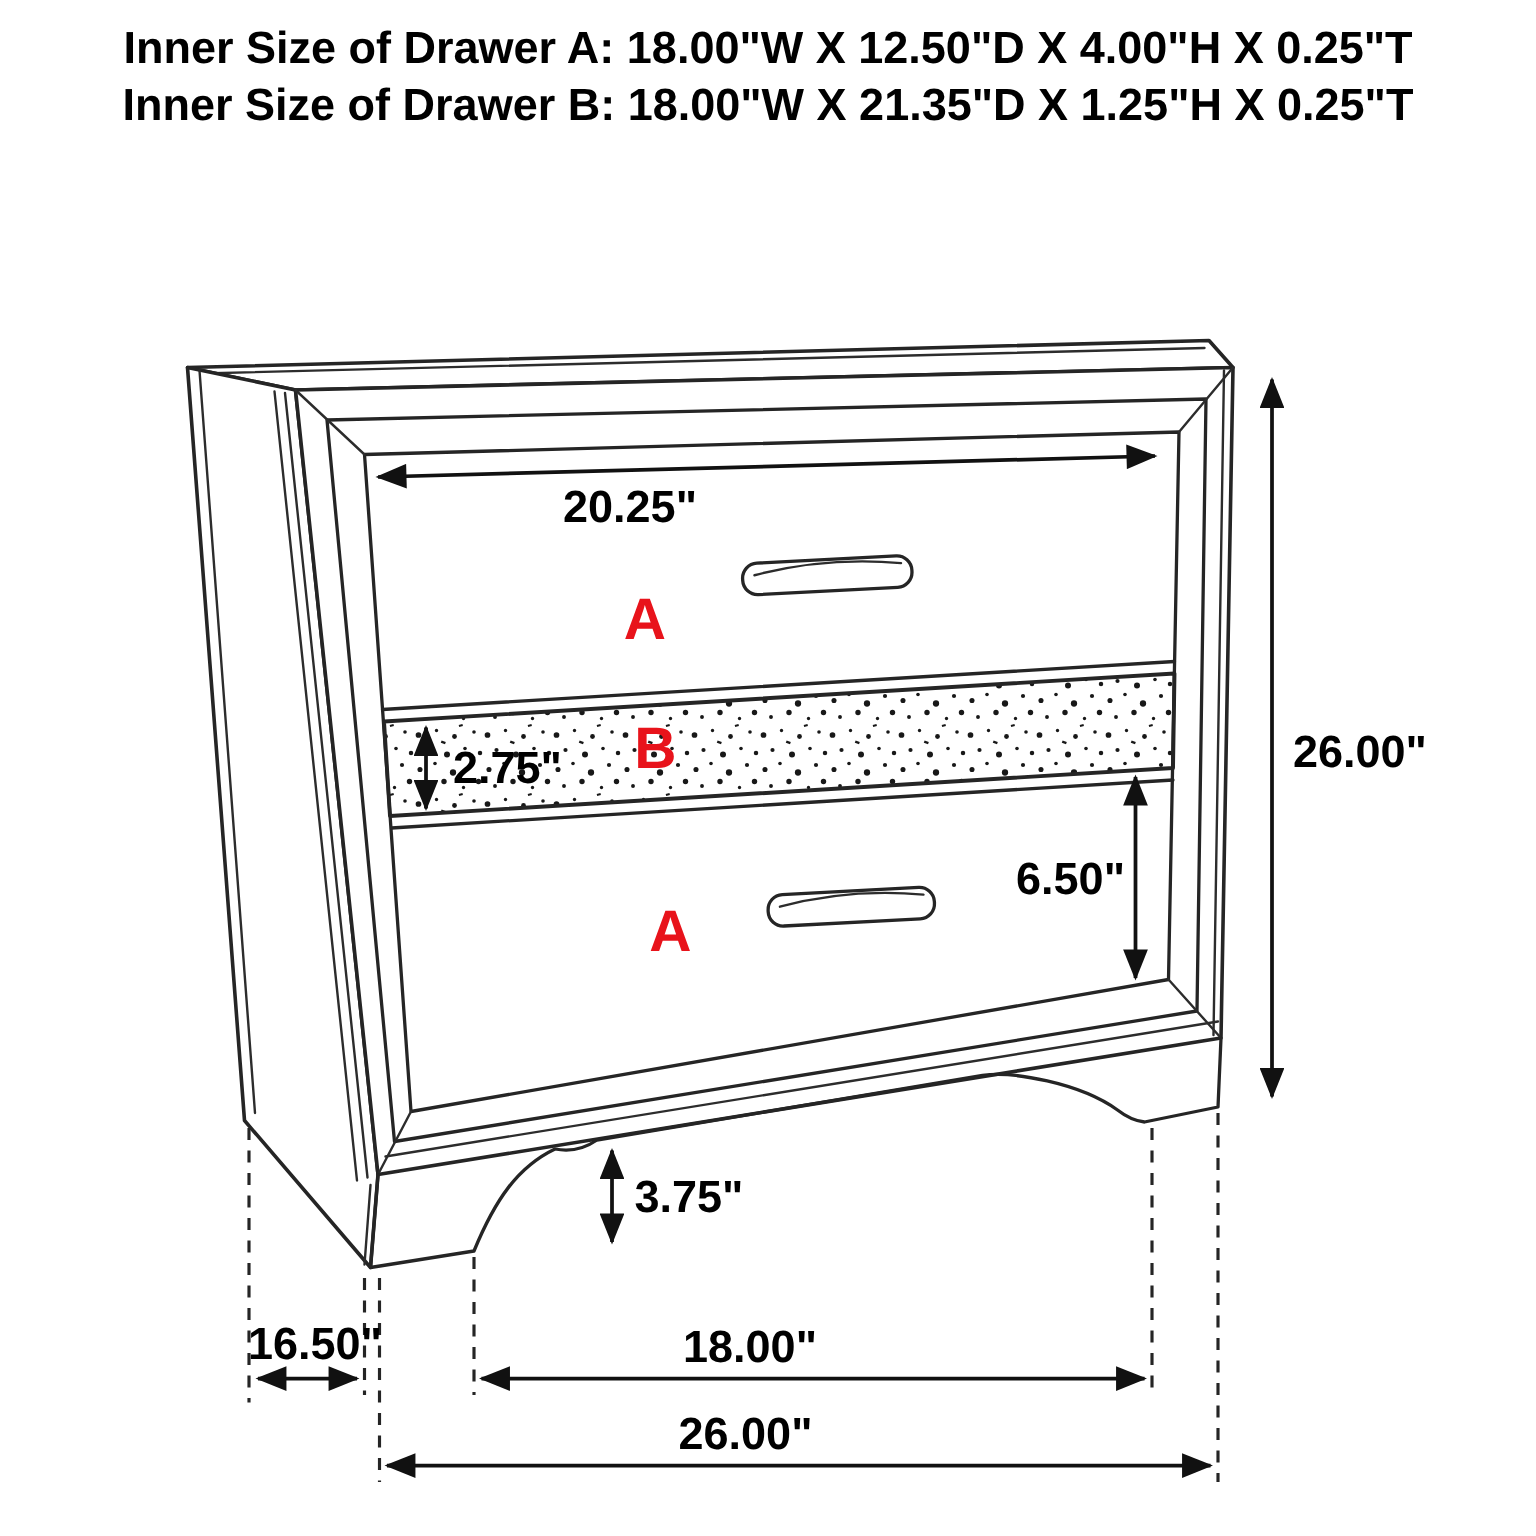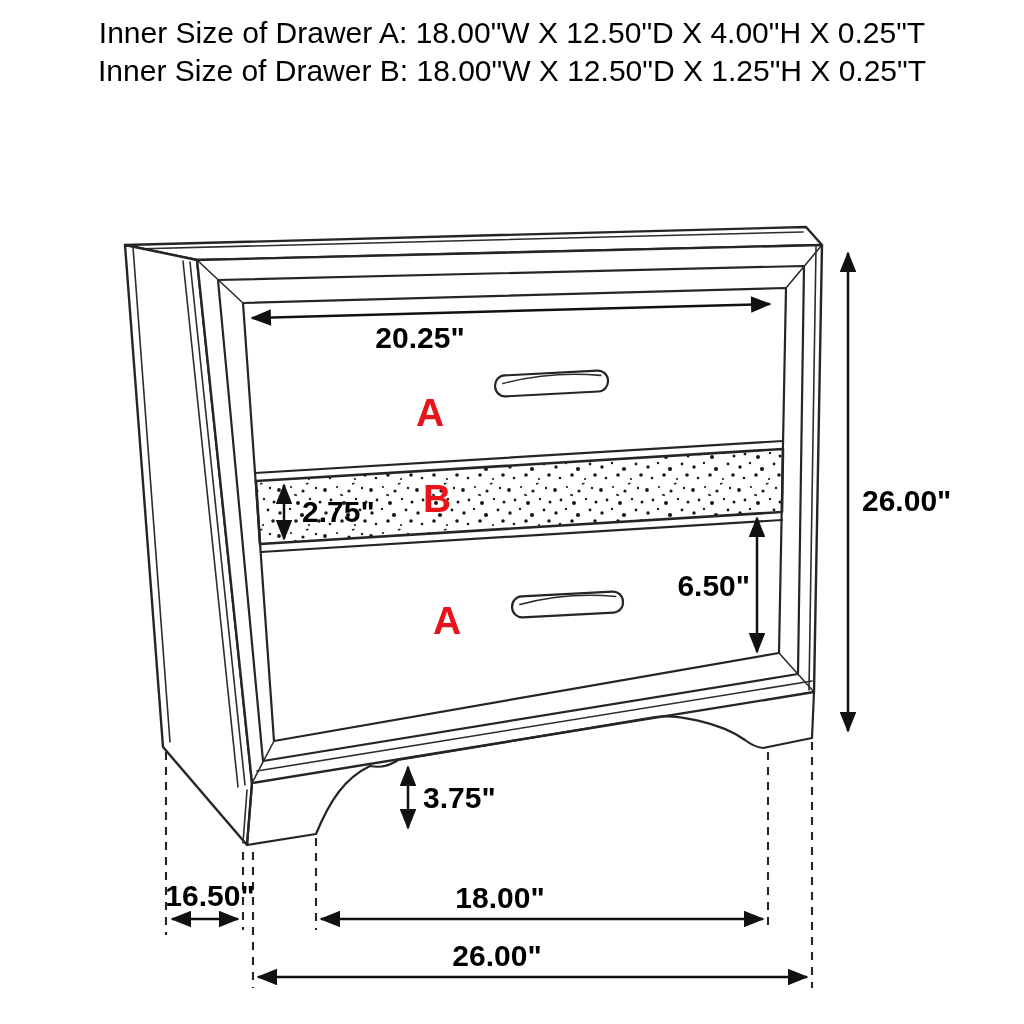--- a/index.html
+++ b/index.html
@@ -1,36 +1,36 @@
 <!DOCTYPE html>
 <html><head>
 <meta charset="utf-8">
 <style>
   html,body{margin:0;padding:0;background:#ffffff;}
   body{width:1024px;height:1024px;position:relative;overflow:hidden;
        font-family:"Liberation Sans", sans-serif;}
   .header{position:absolute;top:14px;left:0;right:0;text-align:center;
-          font-weight:normal;font-size:30px;line-height:38px;color:#000;
+          font-weight:bold;font-size:30px;line-height:38px;color:#000;
           letter-spacing:0px;}
   .stage{position:absolute;top:0;left:0;}
   
   .ln{fill:none;stroke:#252525;stroke-width:2.2;stroke-linejoin:round;stroke-linecap:round;}
   .ln-thin{fill:none;stroke:#2c2c2c;stroke-width:1.6;stroke-linejoin:round;stroke-linecap:round;}
   .face{fill:#ffffff;stroke:#252525;stroke-width:2.4;stroke-linejoin:round;}
   .dash{fill:none;stroke:#252525;stroke-width:2.1;stroke-dasharray:8 7;}
   .dim{fill:none;stroke:#111;stroke-width:2.5;}
   .dimtext{font-family:"Liberation Sans", sans-serif;font-weight:bold;font-size:30px;fill:#000;}
   .redlabel{font-family:"Liberation Sans", sans-serif;font-weight:bold;font-size:39px;}
 </style>
 </head>
 <body>
 
 <div class="header">
   <div>Inner Size of Drawer A: 18.00"W X 12.50"D X 4.00"H X 0.25"T</div>
-  <div>Inner Size of Drawer B: 18.00"W X 12.50"D X 1.25"H X 0.25"T</div>
+  <div>Inner Size of Drawer B: 18.00"W X 21.35"D X 1.25"H X 0.25"T</div>
 </div>
 
 <svg class="stage" width="1024" height="1024" viewBox="0 0 1024 1024">
   <defs>
     <marker id="ah" viewBox="0 0 10 8" refX="9.2" refY="4" markerWidth="9" markerHeight="6.6" orient="auto-start-reverse" markerUnits="strokeWidth">
       <path d="M0,0 L10,4 L0,8 Z" fill="#111"></path>
     </marker>
     <pattern id="speck" patternUnits="userSpaceOnUse" width="46" height="46">
       <circle cx="4" cy="7" r="1.7" fill="#181818"></circle>
       <circle cx="14" cy="3" r="1.2" fill="#181818"></circle>

